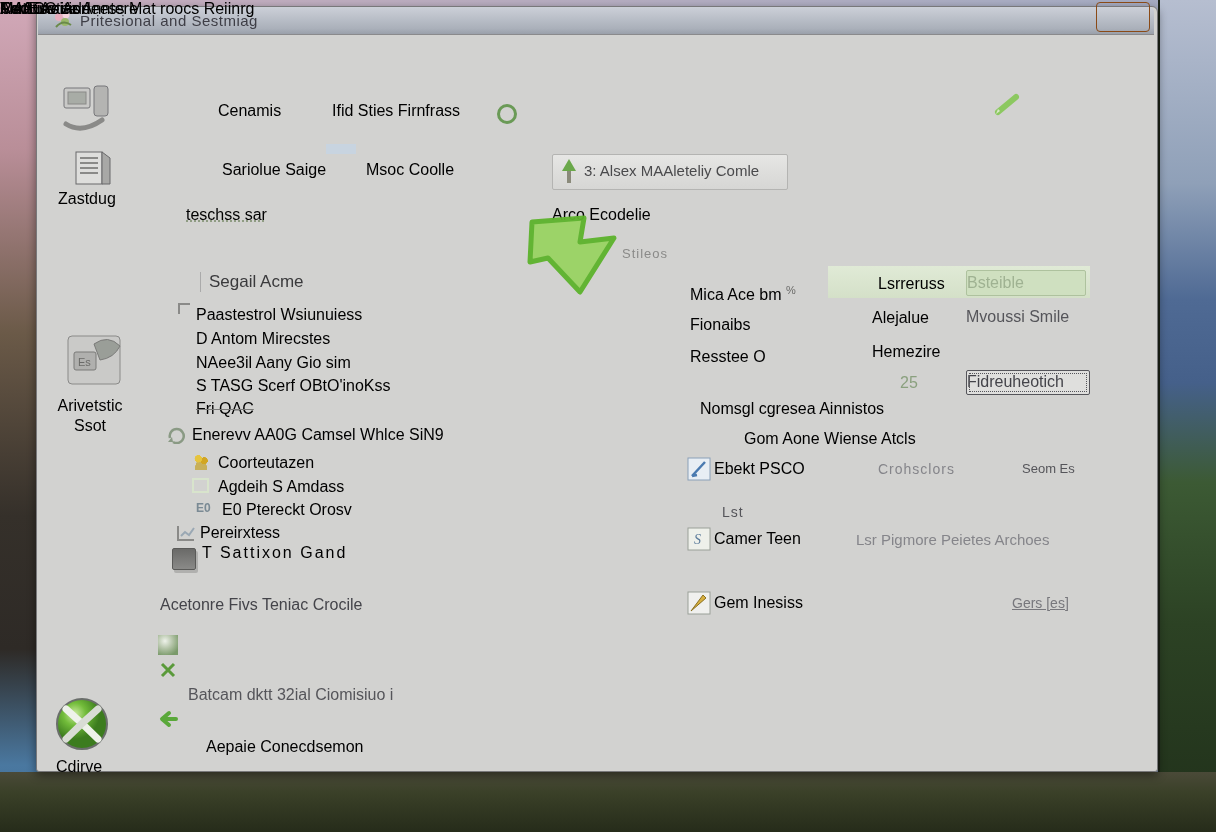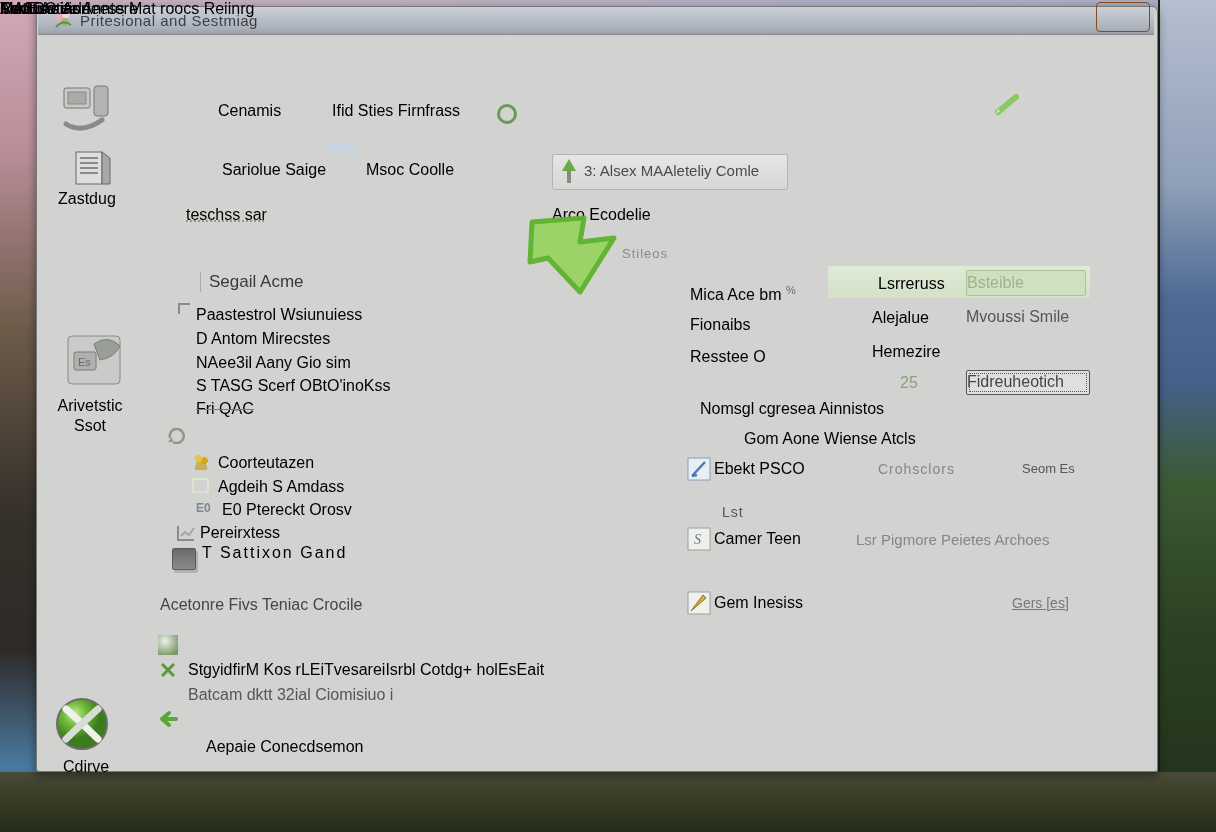--- a/index.html
+++ b/index.html
@@ -139,21 +139,21 @@
         <radialGradient id="xg" cx="35%" cy="30%">
           <stop offset="0%" stop-color="#cdeaa0"></stop>
           <stop offset="45%" stop-color="#72bc3a"></stop>
           <stop offset="100%" stop-color="#3c7c1e"></stop>
         </radialGradient>
       </defs>
     <circle cx="28" cy="28" r="25" fill="url(#xg)" stroke="#6a6e6a" stroke-width="2"></circle>
     <path d="M12 13 Q28 27 44 43" stroke="#eef2ea" stroke-width="7" fill="none" stroke-linecap="round"></path>
     <path d="M44 13 Q28 27 12 43" stroke="#d8dcd4" stroke-width="7" fill="none" stroke-linecap="round"></path>
   </svg>
-  <div class="abs side-label" style="left:56px;top:758px;margin-left:7px;">Cdirve</div>
+  <div class="abs side-label" style="left:56px;top:758px;">Cdirve</div>
 
   <div class="abs ico-lines" style="left:176px;top:92px;width:34px;height:34px;border-radius:3px;"></div>
   <div class="abs tb-label" style="left:218px;top:102px;">Cenamis</div>
   <div class="abs ico-sq" style="left:292px;top:90px;width:30px;height:36px;"></div>
   <div class="abs tb-label" style="left:332px;top:102px;">Ifid Sties Firnfrass</div>
   <div class="abs combo"></div>
   <div class="abs ico-sq" style="left:482px;top:103px;width:11px;height:17px;"></div>
   <div class="abs" style="left:497px;top:104px;width:14px;height:14px;border:3px solid #6a9a56;border-radius:50%;"></div>
   <div class="abs combo-text">M4ACC</div>
   <div class="abs combo-arrow"></div>
@@ -197,20 +197,21 @@
   <div class="abs titem" style="left:196px;top:330px;">D Antom Mirecstes</div>
   <div class="abs titem" style="left:196px;top:354px;">NAee3il Aany Gio sim</div>
   <div class="abs hl-item"></div>
   <div class="abs titem" style="left:196px;top:377px;z-index:2;">S TASG Scerf OBtO'inoKss</div>
   <div class="abs badge-box">For Esetition</div>
   <div class="abs titem" style="left:196px;top:400px;text-decoration:line-through #7a7a78;">Fri QAC</div>
   <svg class="abs" style="left:166px;top:426px" width="20" height="18" viewBox="0 0 20 18">
     <path d="M4 12 a7 7 0 1 1 3 4" fill="none" stroke="#8a9a84" stroke-width="2.5"></path>
       <path d="M2 16 l5 0 l-1 -5 z" fill="#8a9a84"></path>
   </svg>
+  <div class="abs titem" style="left:192px;top:426px;">Enerevv AA0G Camsel Whlce SiN9</div>
   <div class="abs" style="left:192px;top:454px;width:18px;height:16px;background:radial-gradient(circle at 35% 30%,#e6c43e 22%,transparent 24%),radial-gradient(circle at 68% 42%,#d2a622 22%,transparent 24%),radial-gradient(ellipse at 50% 95%,#c8b05a 46%,transparent 48%);"></div>
   <div class="abs titem" style="left:218px;top:454px;">Coorteutazen</div>
   <div class="abs ico-sq" style="left:192px;top:478px;width:17px;height:15px;box-shadow:inset 0 0 0 2px #d8e4cc;"></div>
   <div class="abs titem" style="left:218px;top:478px;">Agdeih S Amdass</div>
   <div class="abs titem" style="left:196px;top:501px;font-size:12px;color:#7a8a94;font-weight:bold;">E0</div>
   <div class="abs titem" style="left:222px;top:501px;">E0 Ptereckt Orosv</div>
   <svg class="abs" style="left:176px;top:524px" width="20" height="18" viewBox="0 0 20 18">
     <path d="M2 2 v14 h16" stroke="#8a8a88" stroke-width="2" fill="none"></path>
       <path d="M5 12 l4 -4 l4 3 l5 -7" stroke="#9aa8b4" stroke-width="2" fill="none"></path>
   </svg>
@@ -219,21 +220,20 @@
   <div class="abs titem" style="left:202px;top:544px;letter-spacing:2px;">T Sattixon Gand</div>
 
   <div class="abs titem" style="left:160px;top:596px;color:#44444a;">Acetonre Fivs Teniac Crocile</div>
 
   <div class="abs sep" style="left:152px;top:630px;width:508px;"></div>
   <div class="abs sphere" style="left:158px;top:635px;width:20px;height:20px;background:radial-gradient(circle at 35% 30%,#eef2ea 0%,#b4c4a8 40%,#7a9a6a 80%);"></div>
   <div class="abs sep" style="left:152px;top:658px;width:508px;"></div>
   <svg class="abs" style="left:160px;top:662px" width="16" height="16" viewBox="0 0 16 16">
     <path d="M2 2 L14 14 M14 2 L2 14" stroke="#5a9a3a" stroke-width="3"></path>
   </svg>
-  <div class="abs titem" style="left:188px;top:661px;">StgyidfirM Kos rLEiTvesareiIsrbl Cotdg+ holEsEait</div>
   <div class="abs sep" style="left:152px;top:682px;width:508px;"></div>
   <div class="abs titem" style="left:188px;top:686px;color:#55555a;">Batcam dktt 32ial Ciomisiuo i</div>
   <div class="abs dropdown"><span>TletL.Aeias</span></div>
   <div class="abs dd-arrow"></div>
   <svg class="abs" style="left:156px;top:710px" width="22" height="18" viewBox="0 0 22 18">
     <path d="M20 9 H8 M13 3 L6 9 l7 6" stroke="#5aa83a" stroke-width="4" fill="none" stroke-linecap="round" stroke-linejoin="round"></path>
   </svg>
   <div class="abs ico-lines" style="left:182px;top:710px;width:16px;height:15px;"></div>
   <div class="abs titem" style="left:206px;top:710px;font-size:16px;margin-top:28px;">Aepaie Conecdsemon</div>
   <div class="abs prog"></div>

